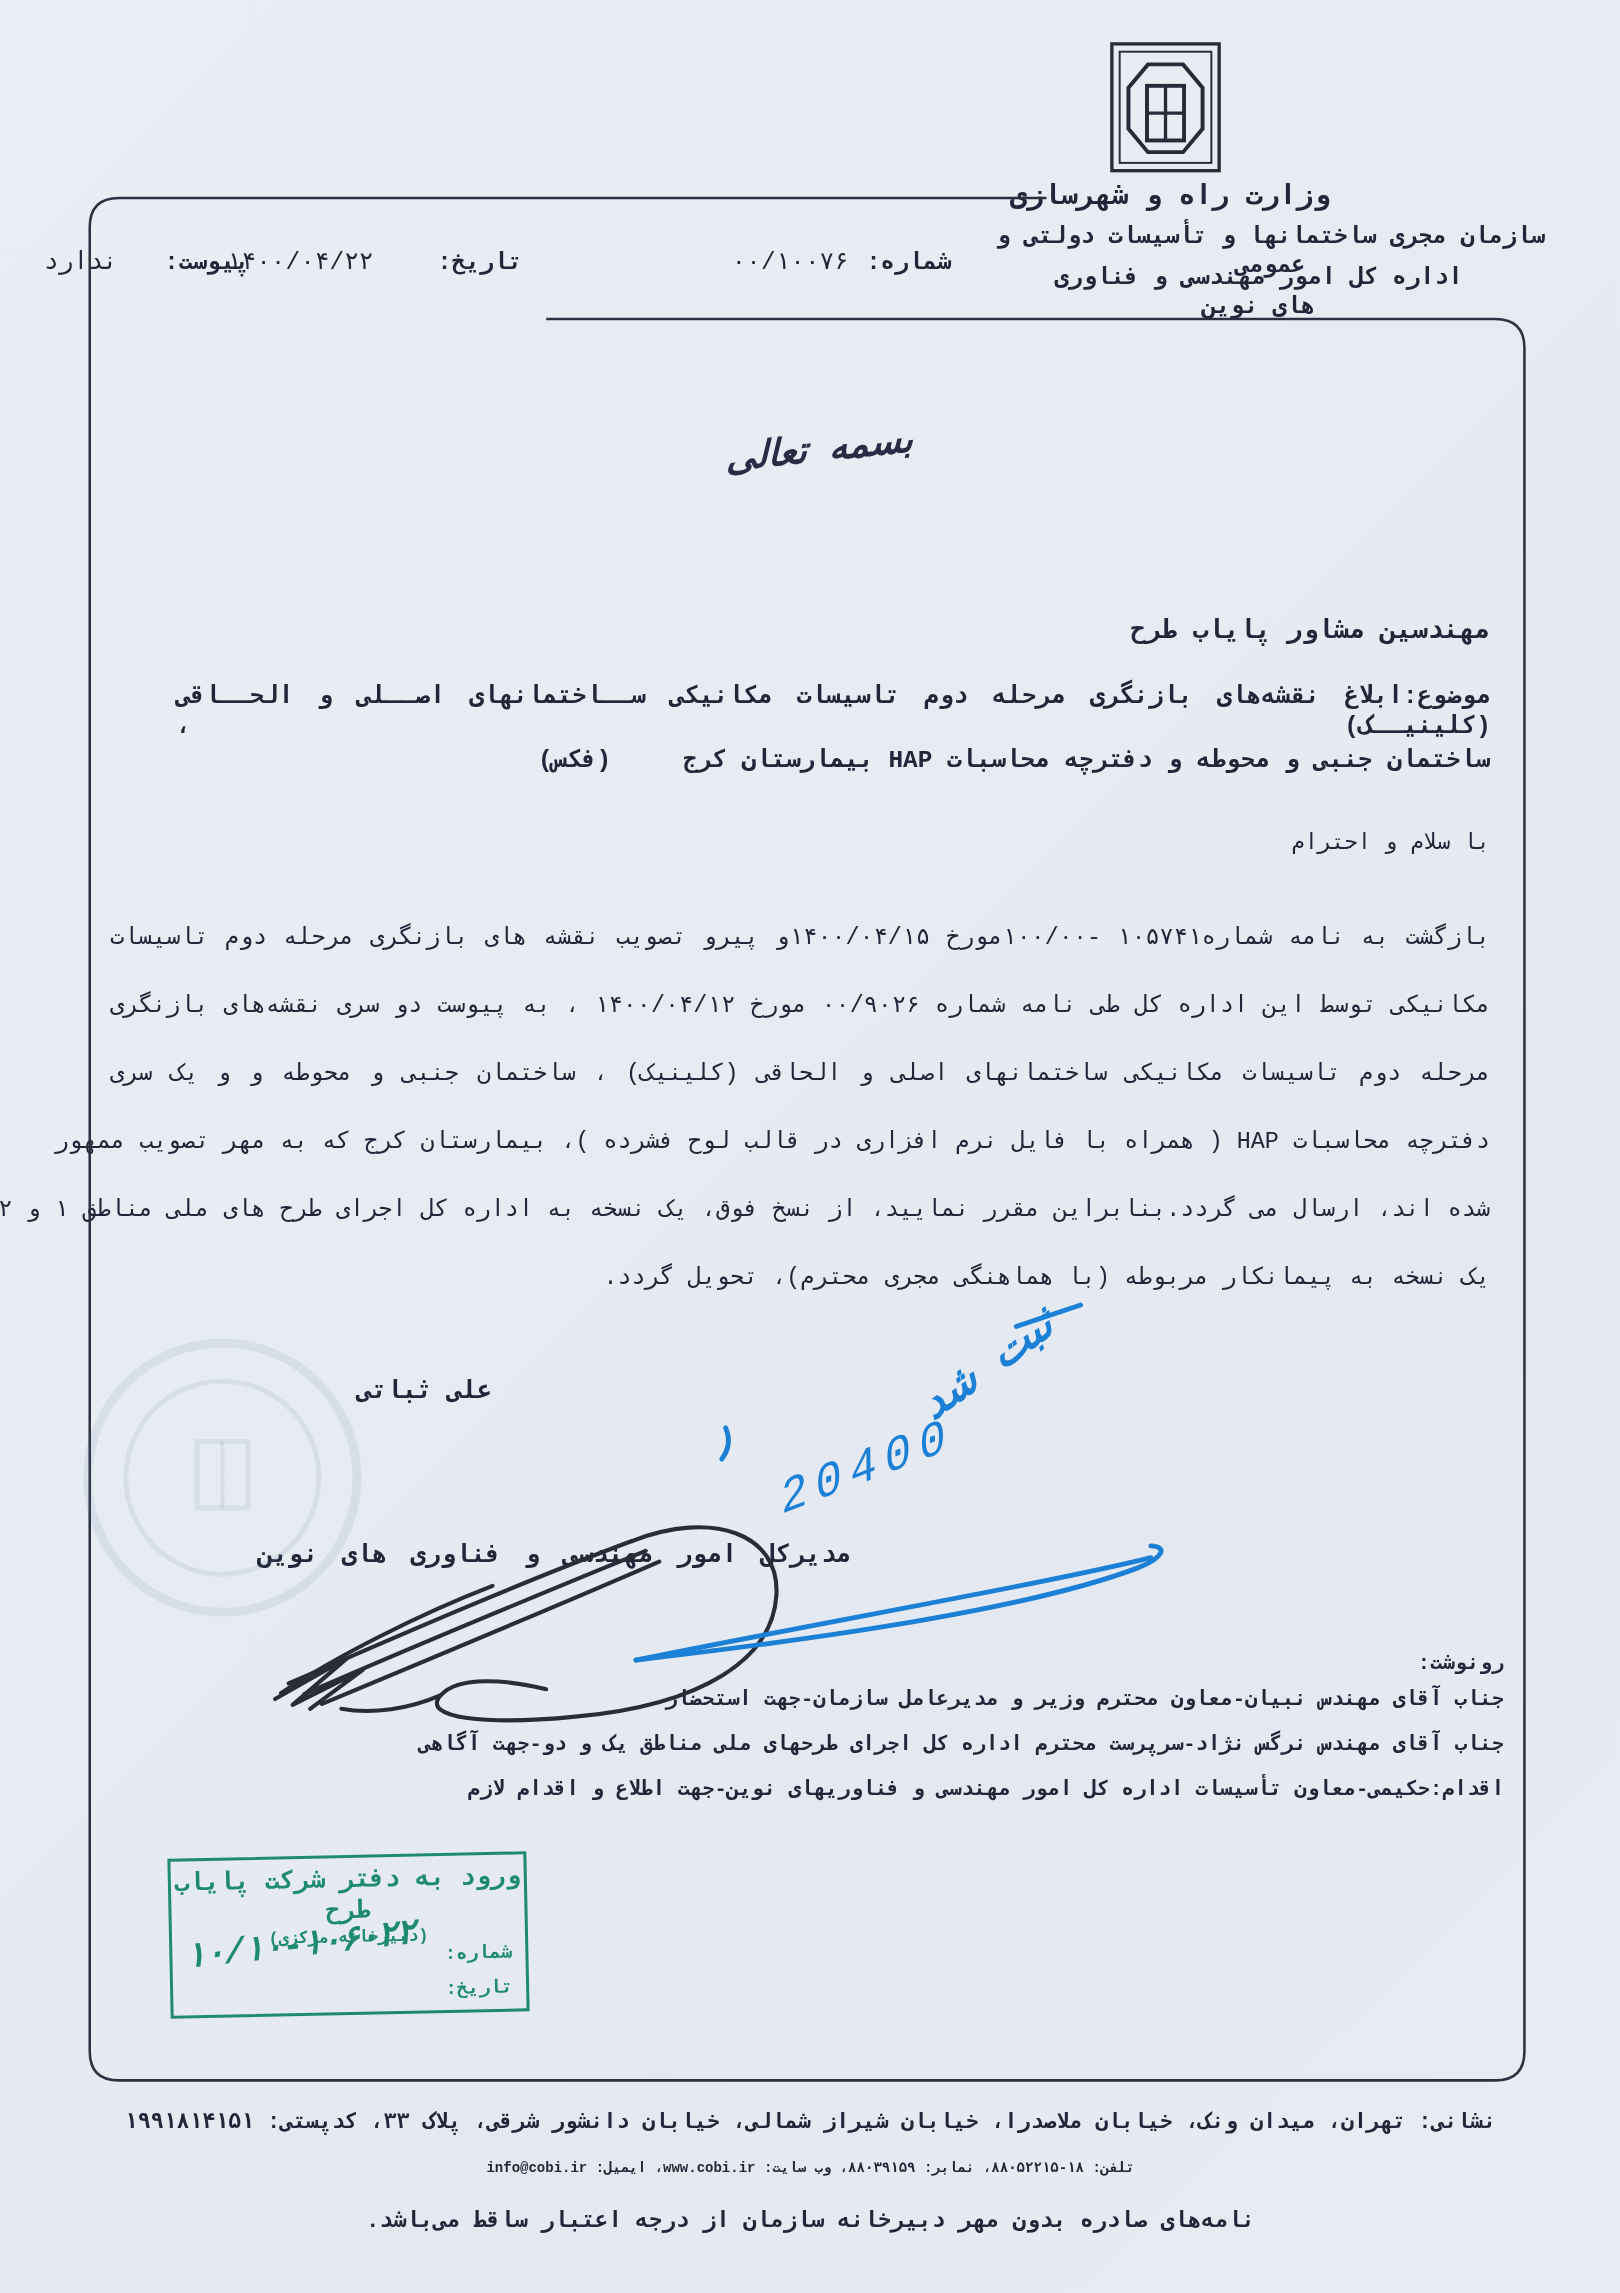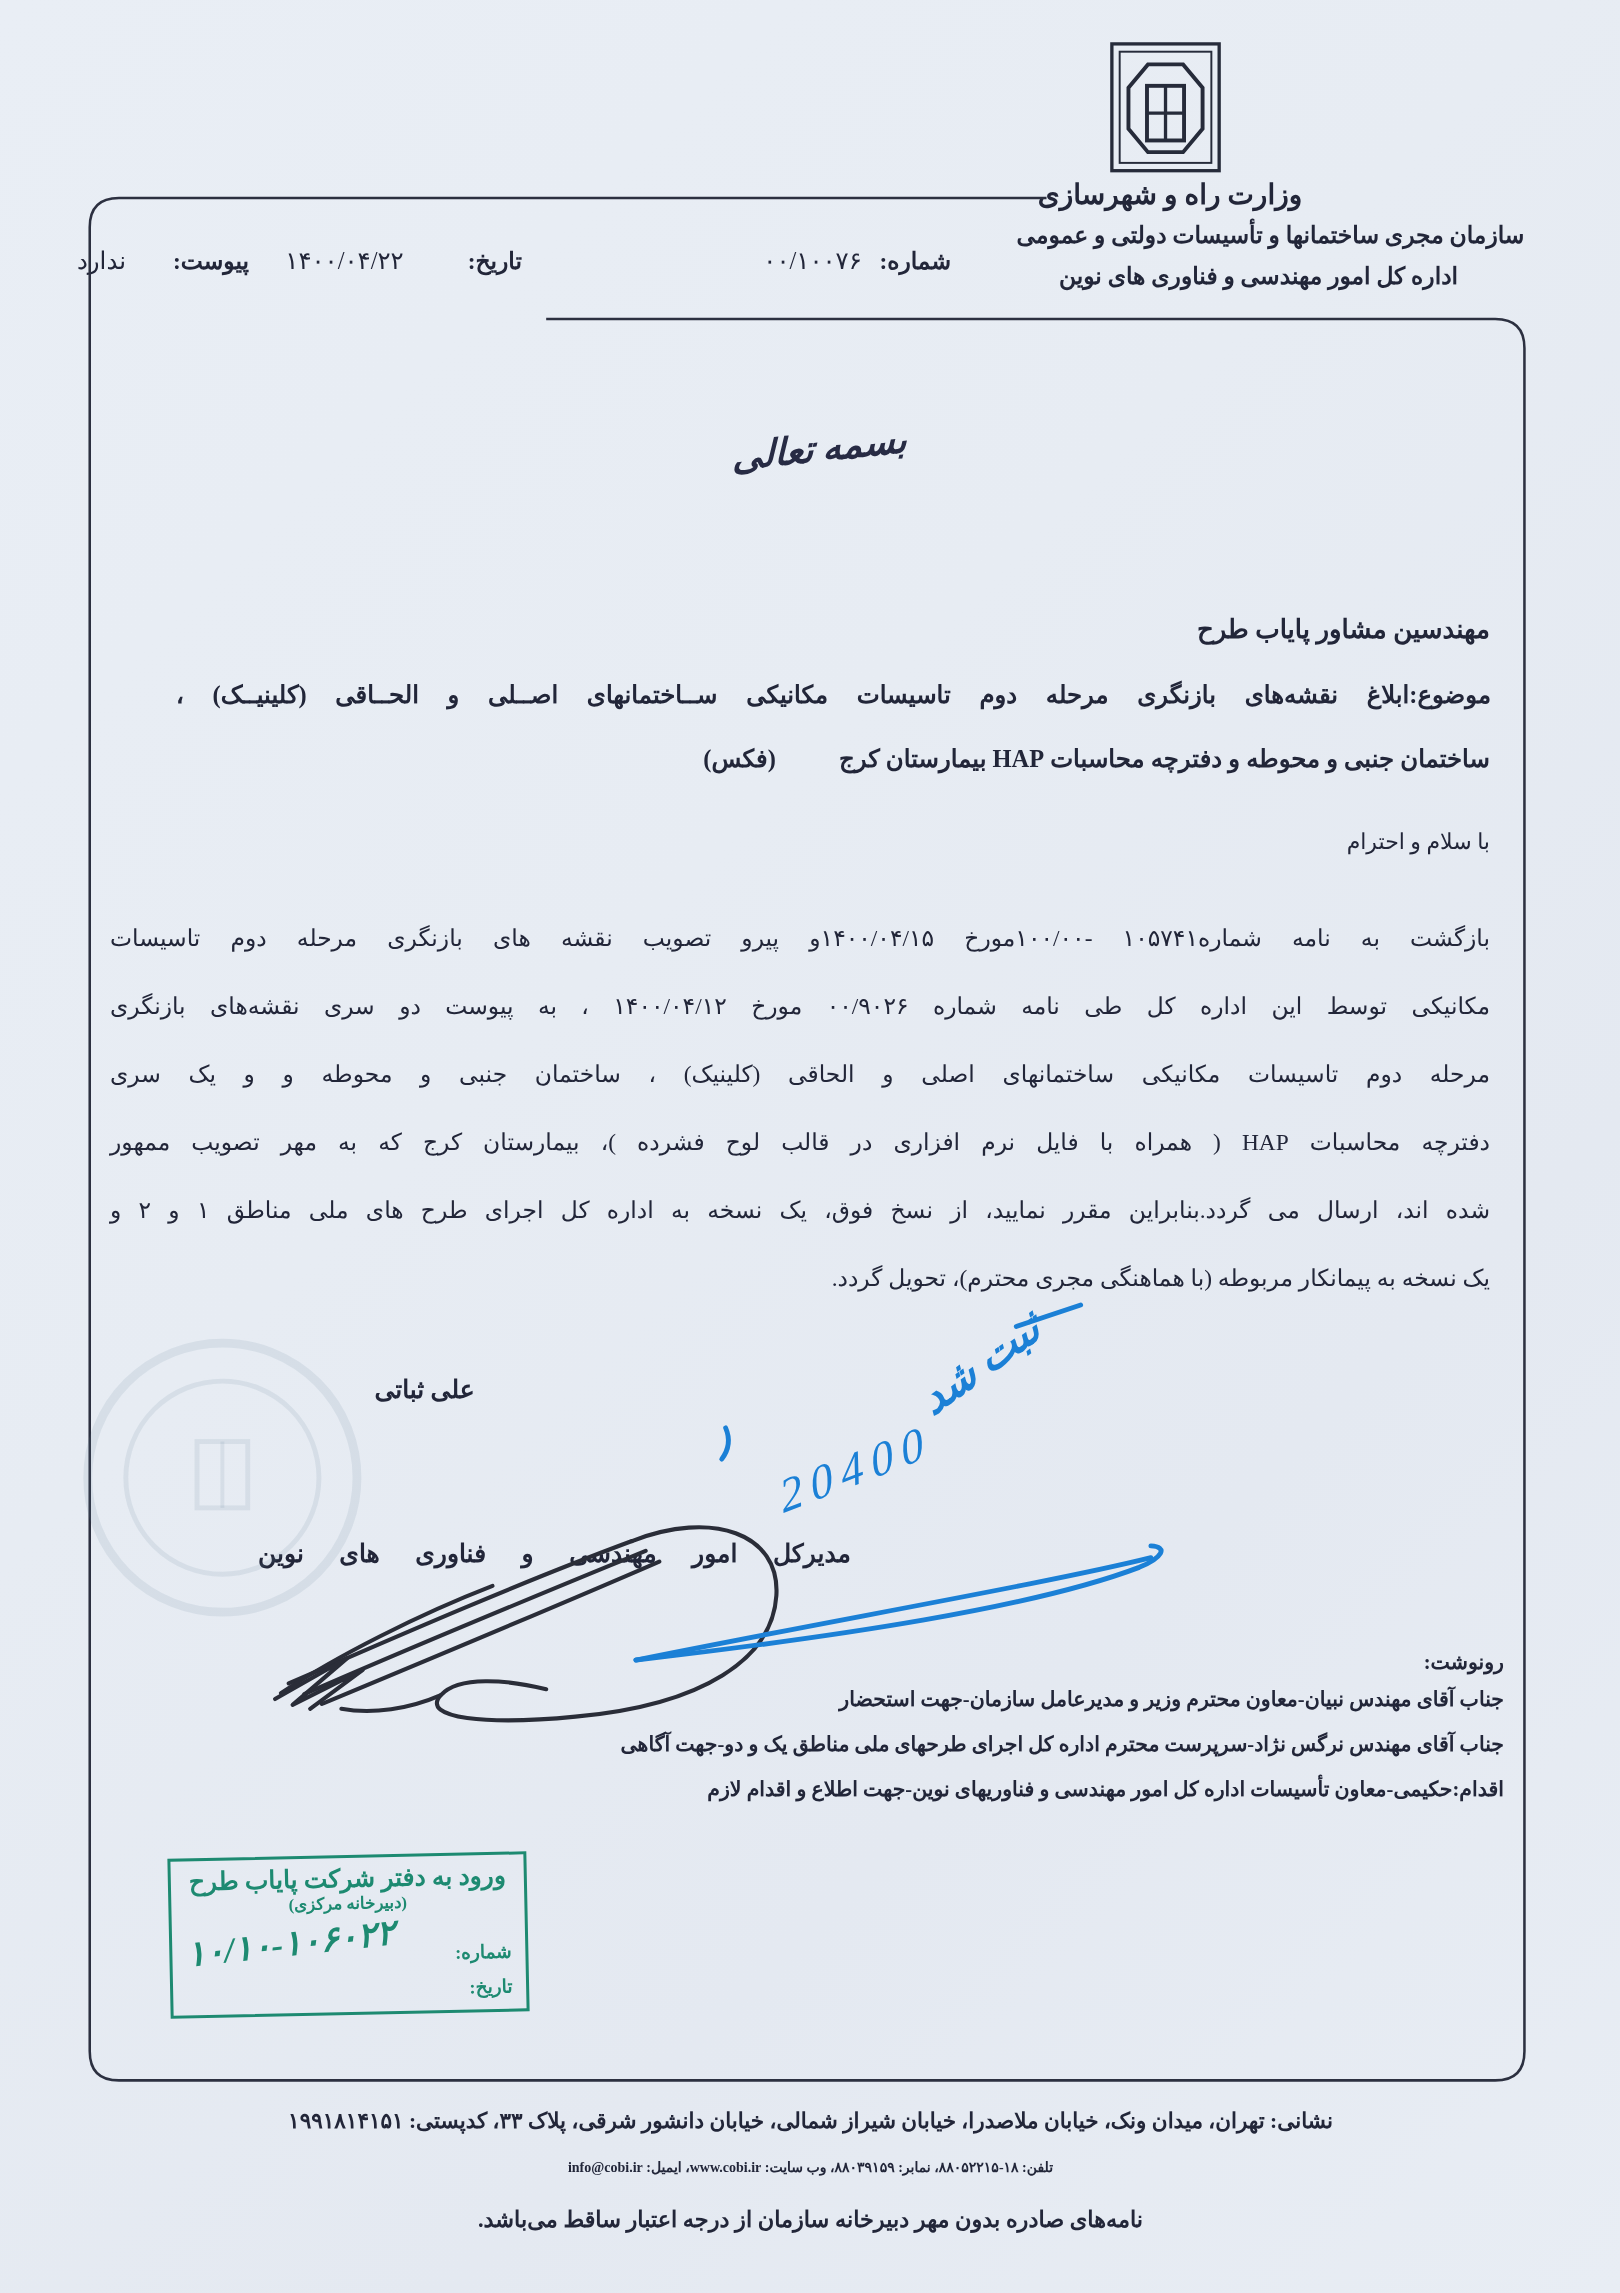--- a/index.html
+++ b/index.html
@@ -1,19 +1,19 @@
 <!DOCTYPE html>
 <html lang="fa"><head>
 <meta charset="utf-8">
 <style>
   html,body{margin:0;padding:0;background:#c9ced6;}
   .page{
     position:relative;width:1621px;height:2294px;margin:0 auto;
     background:linear-gradient(135deg,#e9eef5 0%,#e7ecf3 40%,#e4e9f1 70%,#e8edf4 100%);
-    font-family:Liberation Serif, serif;color:#222639;overflow:hidden;direction:rtl;
+    font-family:Liberation Mono, monospace;color:#222639;overflow:hidden;direction:rtl;
   }
   .abs{position:absolute;}
   .overlay{position:absolute;inset:0;pointer-events:none;z-index:4;}
   .hdr-line{z-index:2;text-align:center;font-weight:700;}
   .field{display:flex;align-items:baseline;direction:rtl;z-index:2;}
   .field .lbl{font-weight:700;font-size:23.4px;}
   .field .val{font-size:24.4px;letter-spacing:1px;}
   .besmele{z-index:2;font-size:37px;font-style:italic;font-weight:600;color:#272b44;
     transform:rotate(-6deg) skewX(-6deg);text-align:center;}
   .recipient{z-index:2;font-weight:700;font-size:26px;text-align:right;}

